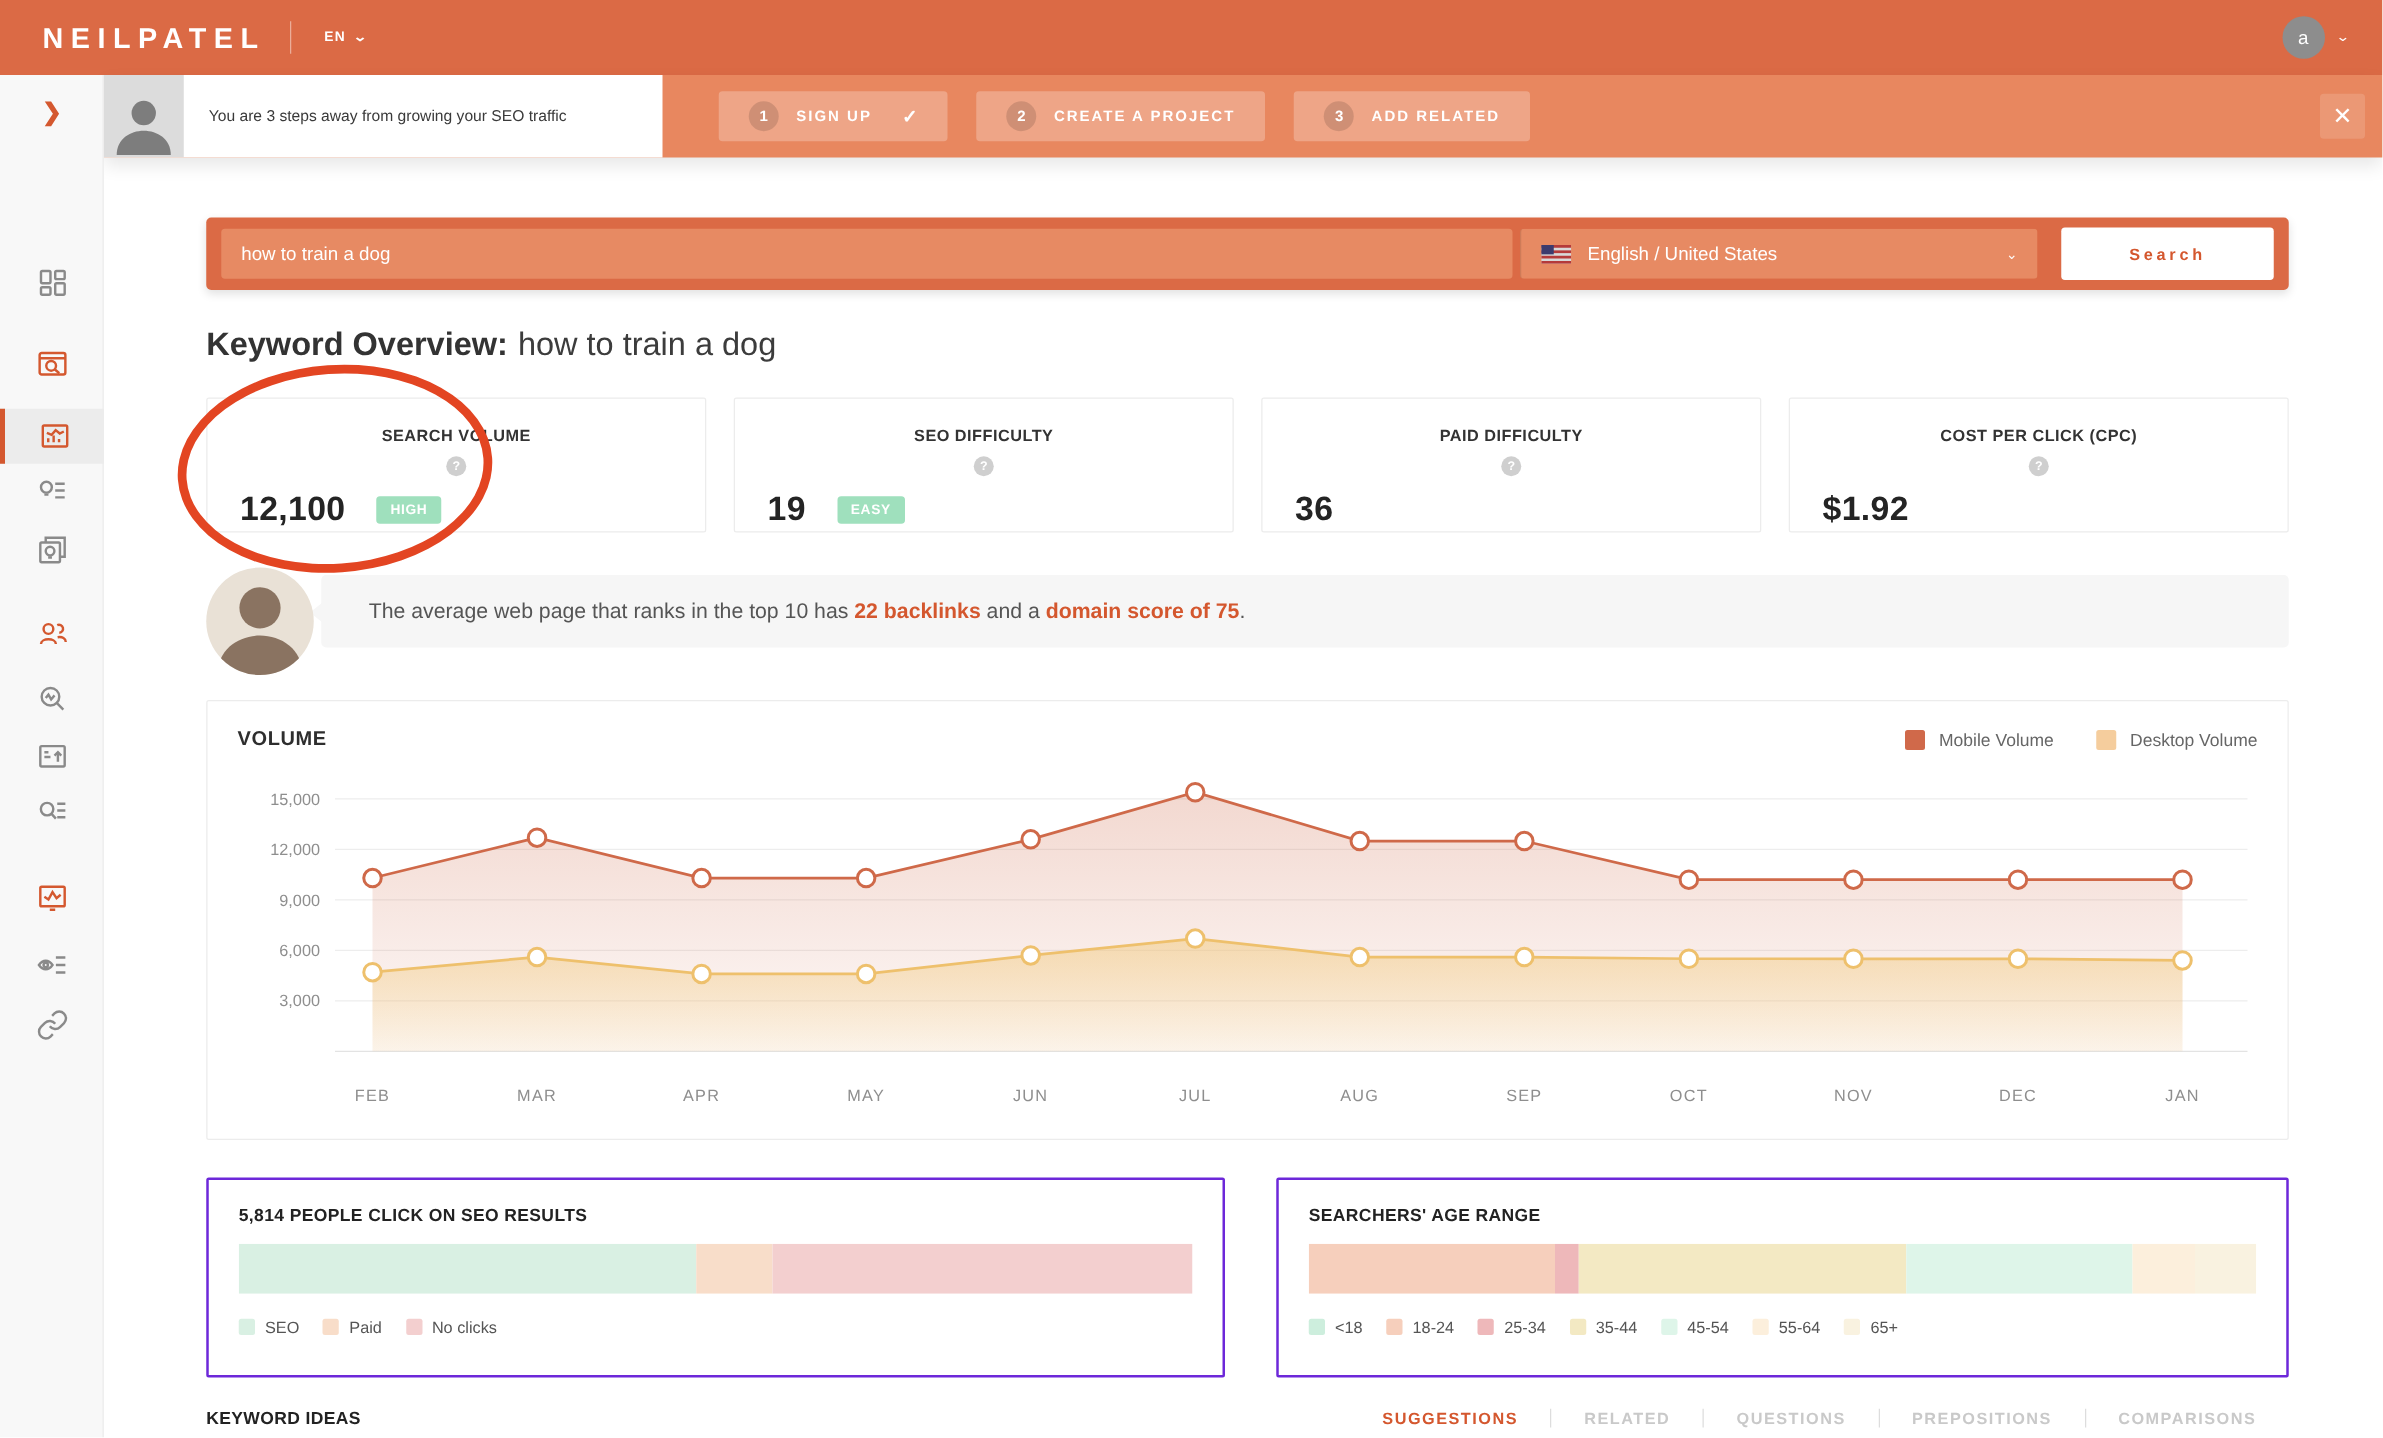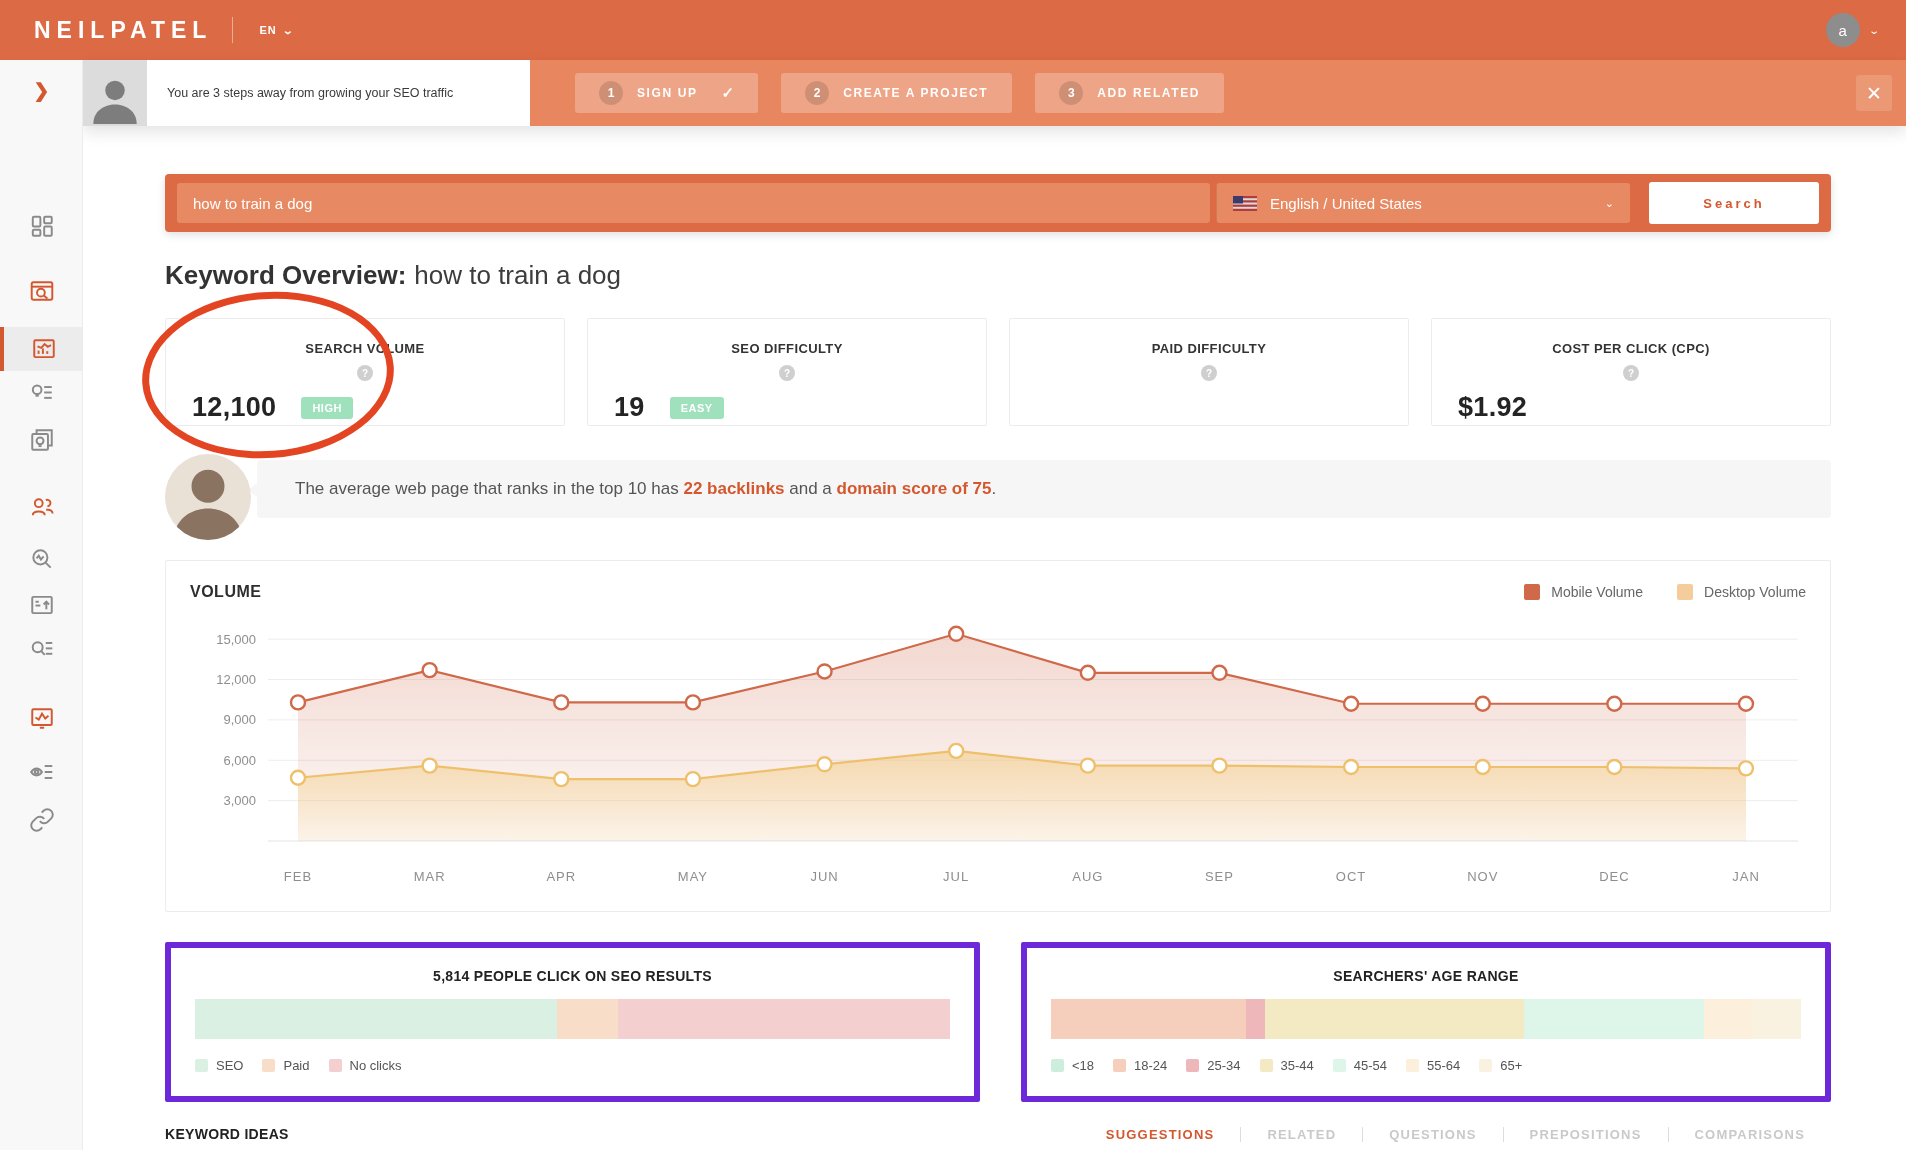--- a/index.html
+++ b/index.html
@@ -97,22 +97,22 @@
 
   .volume-card { position:absolute; left:0; top:434px; width:1666px; height:352px;
     background:#fff; border:1px solid #ececec; border-radius:2px; padding:22px 24px; }
   .volume-head { display:flex; align-items:center; }
   .volume-title { font-size:16px; font-weight:800; color:#2e2e2e; letter-spacing:.5px; }
   .legend { margin-left:auto; display:flex; align-items:center; gap:34px;justify-content:flex-end; }
   .legend-item { display:flex; align-items:center; gap:11px; font-size:14px; color:#666; }
   .legend-swatch { width:16px; height:16px; border-radius:2px; }
 
   .bottom-row { position:absolute; left:0; top:816px; }
-  .panel { position:absolute; top:0; background:#fff; border:6px solid #6d28d9; border-radius:2px;
-    padding:20px 24px; height:160px;text-align:center; }
+  .panel { position:absolute; top:0; background:#fff; border:2px solid #6d28d9; border-radius:2px;
+    padding:20px 24px; height:160px; }
   .panel.clicks { left:0; width:815px; }
   .panel.age { left:856px; width:810px; }
   .panel-title { font-size:14px; font-weight:800; color:#222; letter-spacing:.3px; }
   .stacked-bar { margin-top:15px; height:40px; display:flex; overflow:hidden; }
   .stacked-bar .seg { height:100%; }
   .panel-legend { margin-top:19px; display:flex; align-items:center; gap:19px; }
   .panel-legend .legend-item { font-size:13px; color:#555; gap:8px; }
   .panel-legend .legend-swatch { width:13px; height:13px; }
 
   .footer-row { position:absolute; left:0; top:1000px; width:1666px; display:flex; align-items:center; }
@@ -314,20 +314,24 @@
         </div>
         <div class="metric-value-row">
           <span class="metric-value">19</span>
           <span class="badge">EASY</span>
         </div>
       </div>
       <div class="metric-card">
         <div class="metric-label-row">
           <span class="metric-label">PAID DIFFICULTY</span>
           <span class="qmark">?</span>
+        </div>
+        <div class="metric-value-row">
+          <span class="metric-value">36</span>
+
         </div>
       </div>
       <div class="metric-card">
         <div class="metric-label-row">
           <span class="metric-label">COST PER CLICK (CPC)</span>
           <span class="qmark">?</span>
         </div>
         <div class="metric-value-row">
           <span class="metric-value">$1.92</span>
 

